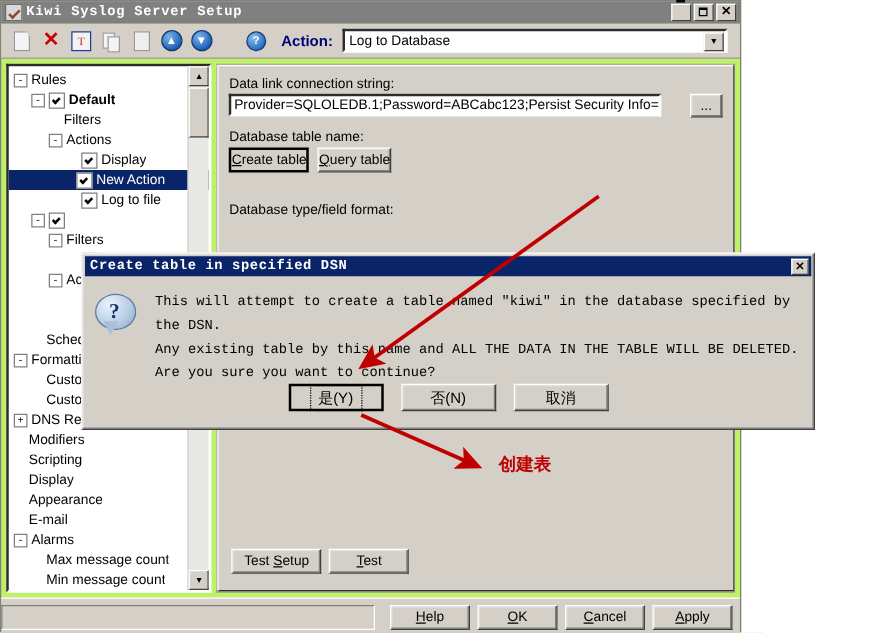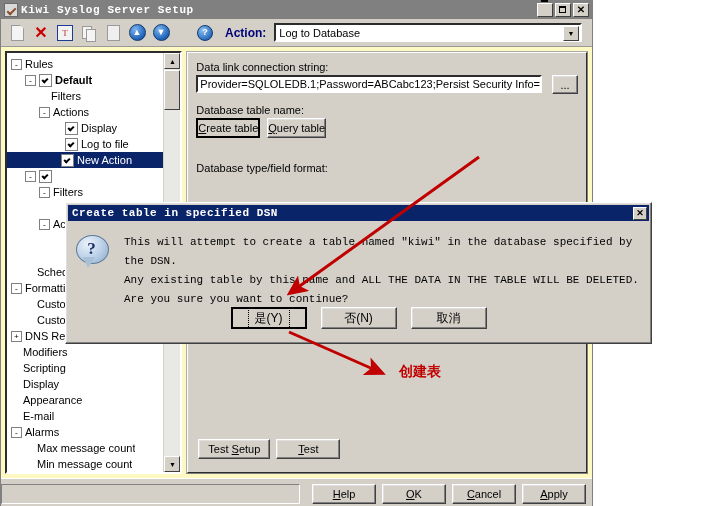--- a/index.html
+++ b/index.html
@@ -10,21 +10,21 @@
     width: 705px; height: 506px;
     font-family: "Liberation Sans", sans-serif;
     font-size: 11px;
     color: #000;
     overflow: hidden;
     position: relative;
   }
   .app-window {
     position: absolute; left:0; top:0;
     width: 593px; height: 506px;
-    background: #fef9c3;
+    background: #bef264;
     border: 1px solid #808080;
     box-sizing: border-box;
     display: flex; flex-direction: column;
   }
   
   .titlebar {
     height: 18px;
     background: #808080;
     display: flex; align-items: center;
     padding: 0 2px;
@@ -245,21 +245,21 @@
     background:#ffffff;
     border: 2px inset #d4d0c8;
     border-top-color:#808080;border-left-color:#808080;
     border-right-color:#ffffff;border-bottom-color:#ffffff;
     box-sizing:border-box;
     display:flex;align-items:center;
     padding-left: 2px;
     font-size: 11px;
     overflow:hidden; white-space:nowrap;
   }
-  .row { display:flex; gap:10px; align-items:flex-start;justify-content:space-between; }
+  .row { display:flex; gap:23px; align-items:flex-start;justify-content:space-between; }
   .btn {
     background:#d4d0c8;
     border: 1px solid #ffffff;
     border-right-color:#404040;border-bottom-color:#404040;
     box-shadow: inset -1px -1px 0 #808080, inset 1px 1px 0 #dfdfdf;
     box-sizing:border-box;
     display:flex;align-items:center;justify-content:center;
     font-size:11px; height:20px;
     color:#000;
   }
@@ -455,29 +455,29 @@
           </div>
           <div class="tnode" style="padding-left: 28px;">
             <span class="expander">-</span>
             <span class="tlabel">Actions</span>
           </div>
           <div class="tnode" style="padding-left: 42px;">
             <span class="expander none"></span>
             <span class="chk on"></span>
             <span class="tlabel">Display</span>
           </div>
+          <div class="tnode sel" style="padding-left: 42px;">
+            <span class="expander none"></span>
+            <span class="chk on"></span>
+            <span class="tlabel">New Action</span>
+          </div>
           <div class="tnode" style="padding-left: 42px;">
             <span class="expander none"></span>
             <span class="chk on"></span>
             <span class="tlabel">Log to file</span>
-          </div>
-          <div class="tnode sel" style="padding-left: 42px;">
-            <span class="expander none"></span>
-            <span class="chk on"></span>
-            <span class="tlabel">New Action</span>
           </div>
           <div class="tnode" style="padding-left: 14px;">
             <span class="expander">-</span>
             <span class="chk on"></span>
           </div>
           <div class="tnode" style="padding-left: 28px;">
             <span class="expander">-</span>
             <span class="tlabel">Filters</span>
           </div>
           <div class="tnode" style="padding-left: 42px;">

